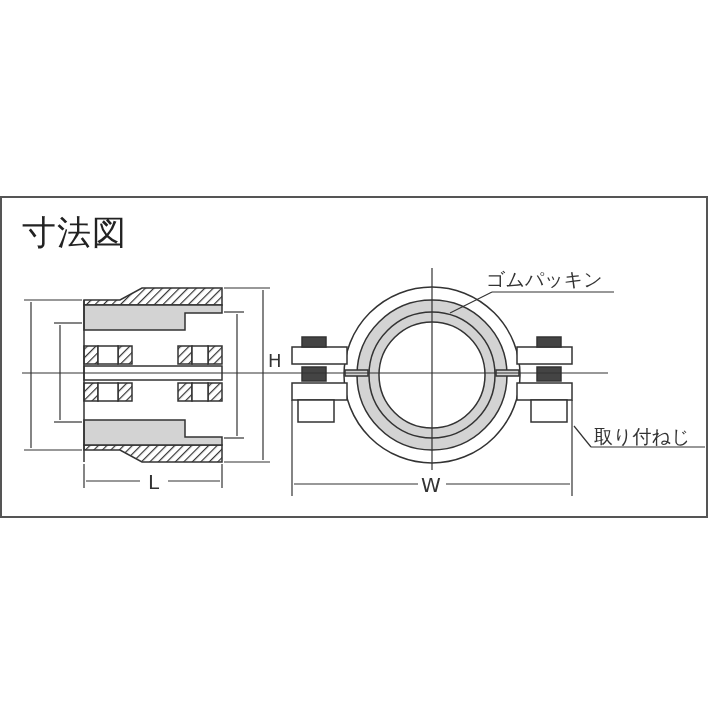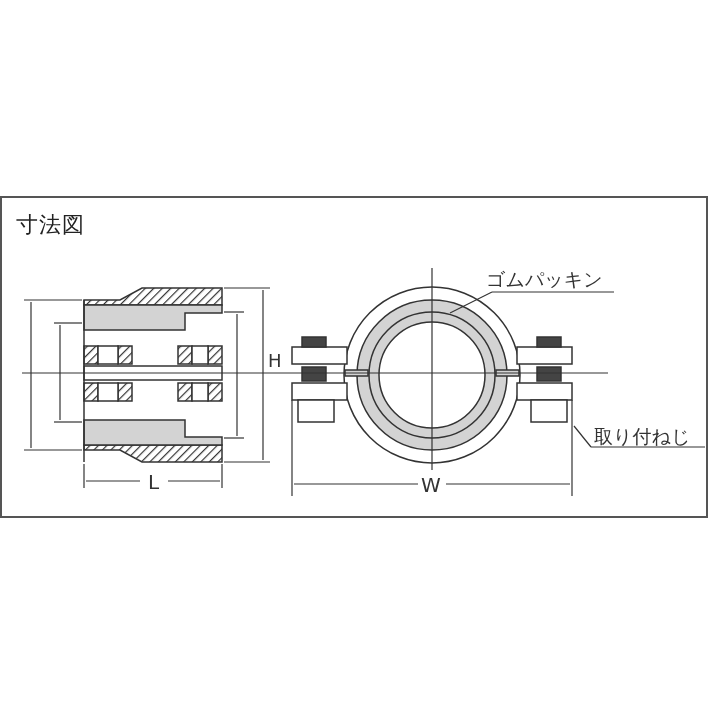--- a/index.html
+++ b/index.html
@@ -1,18 +1,18 @@
 <!DOCTYPE html>
 <html><head>
 <meta charset="utf-8">
 <style>
   html, body { margin:0; padding:0; background:#ffffff; }
   body { width:713px; height:713px; position:relative; overflow:hidden; font-family:"DejaVu Sans", sans-serif; }
   #frame { position:absolute; left:0; top:196px; width:708px; height:322px; border:2px solid #555; box-sizing:border-box; background:#fff; }
-  #title { position:absolute; left:16px; top:210px; font-size:22px; color:#222; letter-spacing:1px; }
+  #title { position:absolute; left:22px; top:210px; font-size:34px; color:#222; letter-spacing:1px; }
   svg { position:absolute; left:0; top:0; }
   .lbl { font-family:"DejaVu Sans", sans-serif; fill:#333; }
 </style>
 </head>
 <body>
 
 <div id="frame"></div>
 <div id="title">寸法図</div>
 
 <svg width="713" height="713" viewBox="0 0 713 713">

